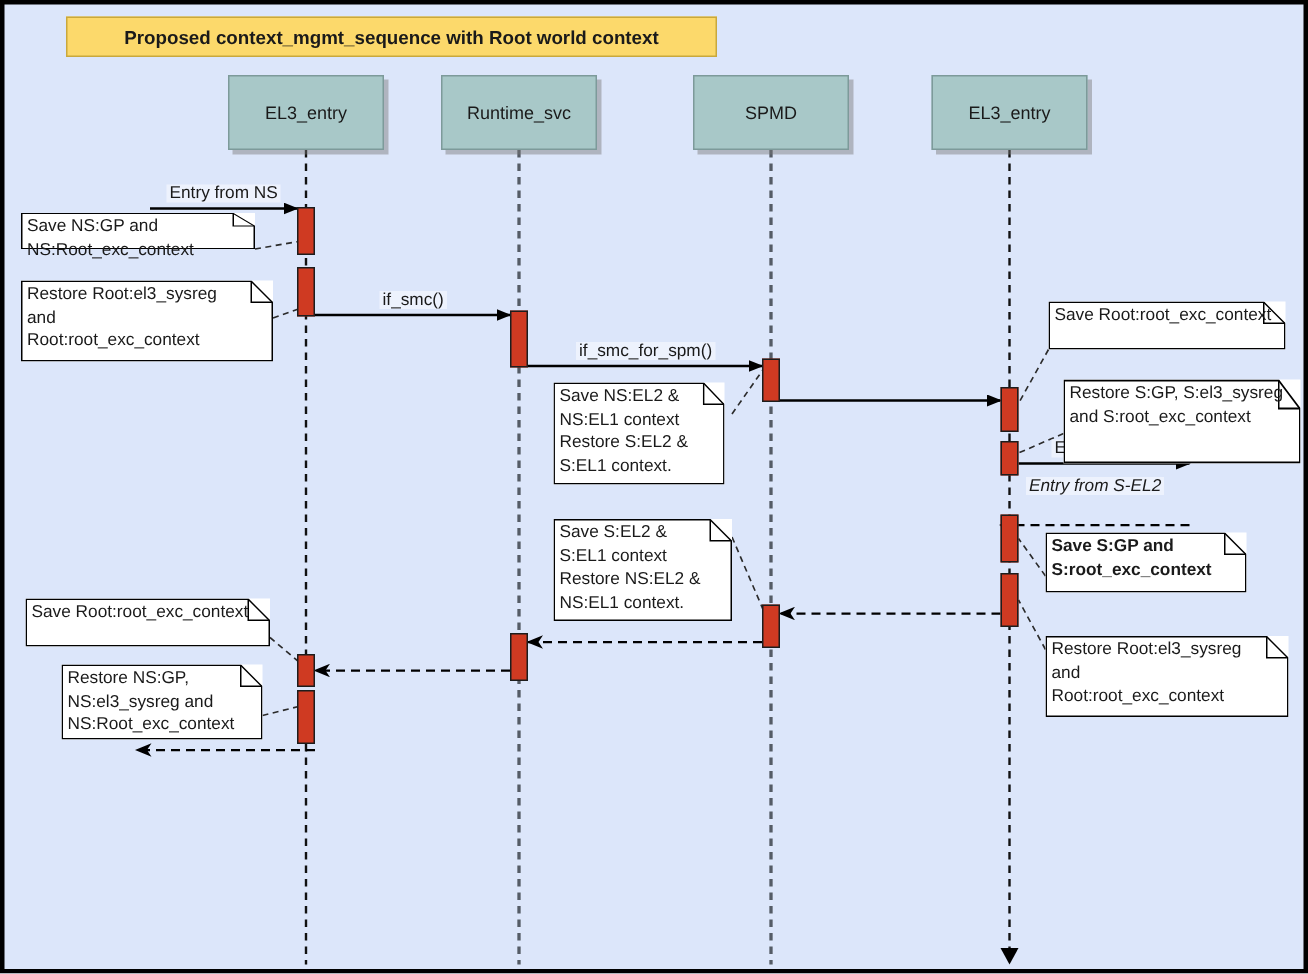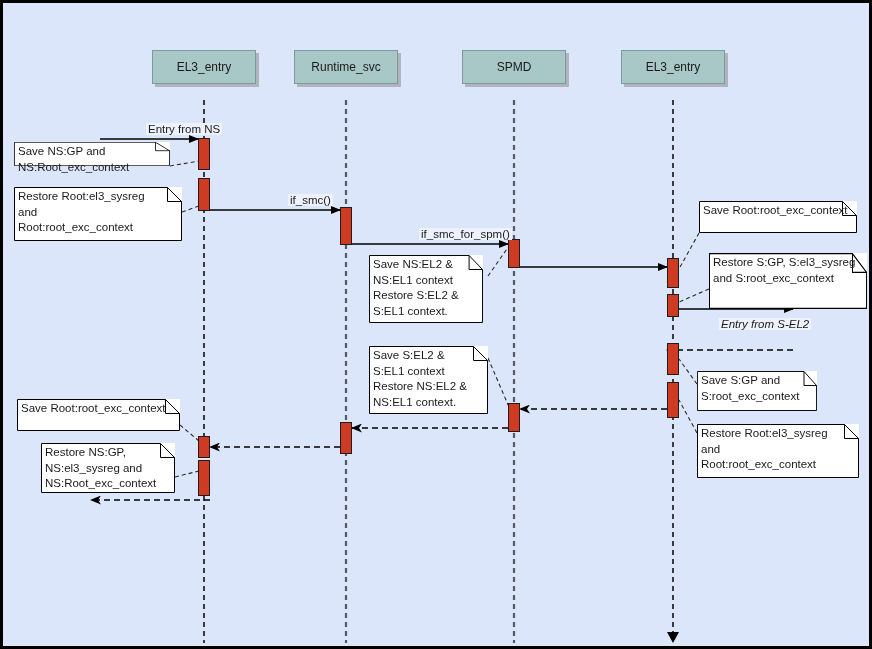--- a/index.html
+++ b/index.html
@@ -19,21 +19,21 @@
     left:41px;top:8px;width:434px;height:27px;
     background:#fcd96b;
     border:1px solid #c9a83c;
     display:flex;align-items:center;justify-content:center;
     font-size:12.5px;font-weight:bold;color:#1a1a1a;
     box-sizing:border-box;
   }
   
   .lifeline-head{
     position:absolute;
-    width:104px;height:34px;
+    width:104px;height:50px;
     background:#a8c8c8;
     border:1px solid #7d9a9a;
     box-shadow:3px 3px 0 rgba(120,120,120,.45);
     display:flex;align-items:center;justify-content:center;
     font-size:12px;color:#1a1a1a;
     box-sizing:border-box;
   }
   
   .activation{
     position:absolute;
@@ -58,28 +58,30 @@
     z-index:1;pointer-events:none;
   }
   
   .msg-label{
     position:absolute;
     font-size:11.5px;
     color:#1a1a1a;
     background:#edf2fd;
     padding:0 2px;
     white-space:nowrap;
-    margin-left:35px;
   }
 </style>
 </head>
 <body>
 
 <div id="page">
 
+  <div class="title-banner">
+    <span>Proposed context_mgmt_sequence with Root world context</span>
+  </div>
 
   <svg id="svg-layer">
     <defs>
       <marker id="arrow-solid" markerWidth="10" markerHeight="8" refX="9" refY="4" orient="auto" markerUnits="userSpaceOnUse">
         <path d="M0,0 L10,4 L0,8 z" fill="#000000"></path>
       </marker>
       <marker id="arrow-open" markerWidth="11" markerHeight="9" refX="10" refY="4.5" orient="auto" markerUnits="userSpaceOnUse">
         <path d="M0,0 L11,4.5 L0,9 L3,4.5 z" fill="#000000"></path>
       </marker>
     </defs>
@@ -174,21 +176,21 @@
 NS:EL1 context.</div></div>
       <div class="note" style="left: 696px; top: 198px; width: 158px; height: 32px;"><svg class="note-shape" viewBox="0 0 158 32" preserveAspectRatio="none">
           <path d="M0.5,0.5 L143.5,0.5 L157.5,14.5 L157.5,31.5 L0.5,31.5 Z" fill="#ffffff" stroke="#000000" stroke-width="1"></path>
           <path d="M143.5,0.5 L143.5,14.5 L157.5,14.5" fill="none" stroke="#000000" stroke-width="1"></path>
         </svg><div class="note-body">Save Root:root_exc_context</div></div>
       <div class="note" style="left: 706px; top: 250px; width: 158px; height: 56px;"><svg class="note-shape" viewBox="0 0 158 42" preserveAspectRatio="none">
           <path d="M0.5,0.5 L143.5,0.5 L157.5,14.5 L157.5,41.5 L0.5,41.5 Z" fill="#ffffff" stroke="#000000" stroke-width="1"></path>
           <path d="M143.5,0.5 L143.5,14.5 L157.5,14.5" fill="none" stroke="#000000" stroke-width="1"></path>
         </svg><div class="note-body">Restore S:GP, S:el3_sysreg
 and S:root_exc_context</div></div>
-      <div class="note" style="left: 694px; top: 368px; width: 120px; height: 40px;"><svg class="note-shape" viewBox="0 0 134 40" preserveAspectRatio="none">
+      <div class="note" style="left: 694px; top: 352px; width: 134px; height: 40px; font-weight: bold;"><svg class="note-shape" viewBox="0 0 134 40" preserveAspectRatio="none">
           <path d="M0.5,0.5 L119.5,0.5 L133.5,14.5 L133.5,39.5 L0.5,39.5 Z" fill="#ffffff" stroke="#000000" stroke-width="1"></path>
           <path d="M119.5,0.5 L119.5,14.5 L133.5,14.5" fill="none" stroke="#000000" stroke-width="1"></path>
         </svg><div class="note-body">Save S:GP and
 S:root_exc_context</div></div>
       <div class="note" style="left: 694px; top: 421px; width: 162px; height: 54px;"><svg class="note-shape" viewBox="0 0 162 54" preserveAspectRatio="none">
           <path d="M0.5,0.5 L147.5,0.5 L161.5,14.5 L161.5,53.5 L0.5,53.5 Z" fill="#ffffff" stroke="#000000" stroke-width="1"></path>
           <path d="M147.5,0.5 L147.5,14.5 L161.5,14.5" fill="none" stroke="#000000" stroke-width="1"></path>
         </svg><div class="note-body">Restore Root:el3_sysreg
 and
 Root:root_exc_context</div></div>

